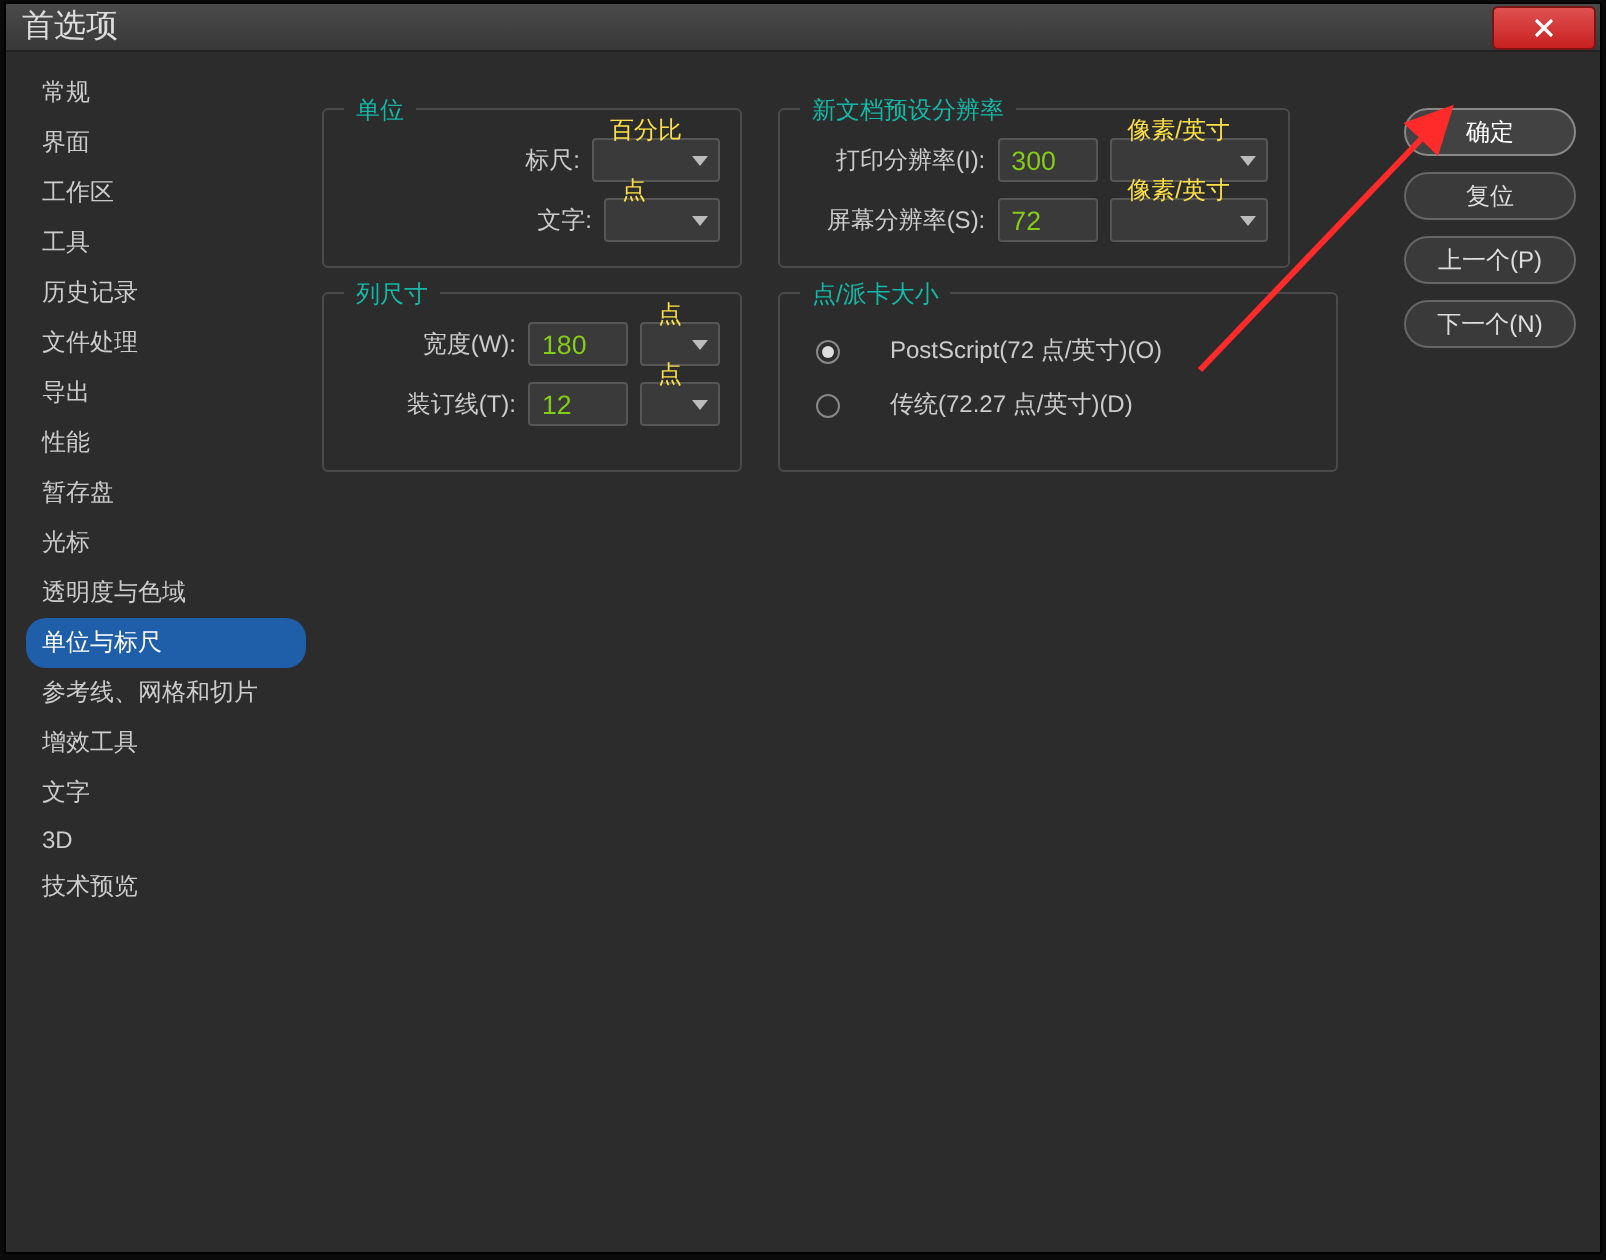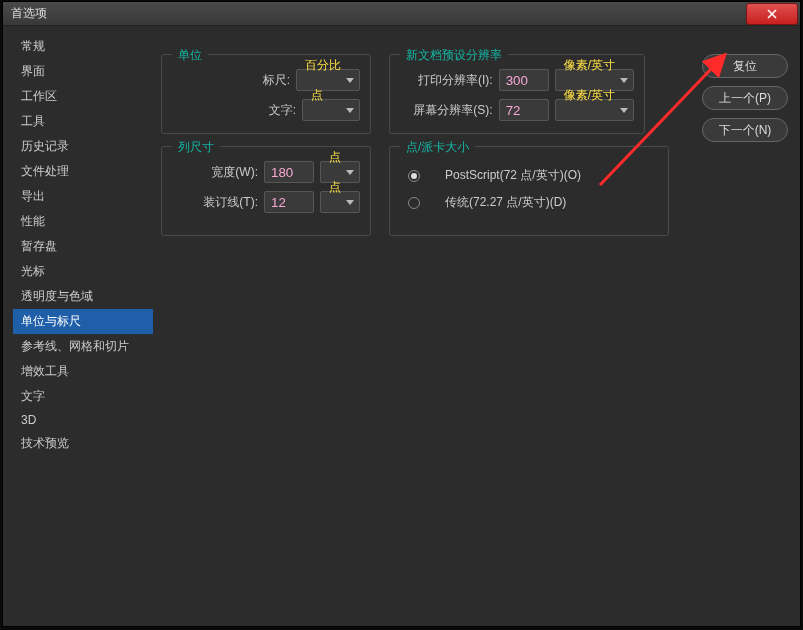--- a/index.html
+++ b/index.html
@@ -1,37 +1,37 @@
 <!DOCTYPE html>
 <html><head>
   <meta charset="utf-8">
   <style>
     * { margin: 0; padding: 0; box-sizing: border-box; }
     body { width: 803px; height: 630px; background: #0a0a0a; font-family: "Microsoft YaHei", sans-serif; font-size: 12px; color: #ccc; overflow: hidden; }
     .dialog { position: absolute; top: 1px; left: 2px; width: 799px; height: 626px; background: #2c2c2c; border: 1px solid #000; }
     .titlebar { display: flex; justify-content: space-between; align-items: center; height: 24px; background: linear-gradient(#4a4a4a, #383838); border-bottom: 1px solid #222; padding: 0 0 0 8px; }
-    .titlebar-title { color: #ddd; font-size: 12px; }
+    .titlebar-title { color: #ddd; font-size: 16px; }
     .close-button { width: 52px; height: 22px; background: linear-gradient(#e05050, #c82020); border: 1px solid #7a1515; border-radius: 3px; display: flex; align-items: center; justify-content: center; margin-right: 2px; }
     .close-button svg { width: 14px; height: 14px; }
     .content { position: relative; padding: 8px 12px; height: calc(100% - 24px); }
     .sidebar { position: absolute; top: 8px; left: 10px; width: 140px; }
     .sidebar-item { padding: 4px 8px; color: #ccc; cursor: default; white-space: nowrap; }
-    .sidebar-item.selected { background: #1f5ea8; color: #fff; }
+    .sidebar-item.selected { background: #1f5ea8; color: #fff; border-radius: 10px; }
     .main-area { position: absolute; top: 8px; left: 158px; right: 12px; bottom: 8px; }
     .groupbox { position: absolute; border: 1px solid #4a4a4a; border-radius: 3px; padding: 14px 10px 10px 10px; }
     .groupbox-legend { position: absolute; top: -8px; left: 10px; background: #2c2c2c; padding: 0 6px; color: #14b8a6; }
     .group-units { top: 20px; left: 0; width: 210px; height: 80px; }
     .group-colsize { top: 112px; left: 0; width: 210px; height: 90px; }
     .group-newdoc { top: 20px; left: 228px; width: 256px; height: 80px; }
     .group-pica { top: 112px; left: 228px; width: 280px; height: 90px; }
     .row { display: flex; align-items: center; margin-bottom: 8px; justify-content: flex-end; }
     .row-label { color: #ccc; margin-right: 6px; }
     .select { background: #3a3a3a; border: 1px solid #565656; border-radius: 2px; height: 22px; display: inline-flex; align-items: flex-end; padding: 0 18px 16px 8px; position: relative; color: #fde047; min-width: 52px; }
     .select::after { content: ""; position: absolute; right: 5px; top: 8px; width: 0; height: 0; border-left: 4px solid transparent; border-right: 4px solid transparent; border-top: 5px solid #bbb; }
-    .input { background: #3a3a3a; border: 1px solid #565656; border-radius: 2px; height: 22px; color: #f9a8d4; padding: 0 6px; width: 50px; }
+    .input { background: #3a3a3a; border: 1px solid #565656; border-radius: 2px; height: 22px; color: #84cc16; padding: 0 6px; width: 50px; }
     .select.unit { min-width: 64px; }
     .radio-row { display: flex; align-items: center; margin: 6px 0 10px 8px; color: #ccc; gap: 17px; }
     .radio { width: 12px; height: 12px; border: 1px solid #888; border-radius: 50%; margin-right: 8px; display: inline-flex; align-items: center; justify-content: center; }
     .radio.checked::after { content: ""; width: 6px; height: 6px; background: #ddd; border-radius: 50%; }
     .buttons { position: absolute; top: 28px; right: 12px; width: 86px; }
     .btn { width: 86px; height: 24px; margin-bottom: 8px; background: #3a3a3a; border: 1px solid #666; border-radius: 12px; color: #ddd; display: flex; align-items: center; justify-content: center; cursor: default; }
     .btn.primary { border-color: #888; background: #424242; color: #fff; }
     .arrow { position: absolute; pointer-events: none; z-index: 100; }
   </style>
 </head>
@@ -131,20 +131,23 @@
           <span>PostScript(72 点/英寸)(O)</span>
         </div>
         <div class="radio-row">
           <span class="radio"></span>
           <span>传统(72.27 点/英寸)(D)</span>
         </div>
       </div>
     </div>
 
     <div class="buttons">
+      <div class="btn primary">
+          <span>确定</span>
+        </div>
       <div class="btn">
           <span>复位</span>
         </div>
       <div class="btn">
           <span>上一个(P)</span>
         </div>
       <div class="btn">
           <span>下一个(N)</span>
         </div>
     </div>

